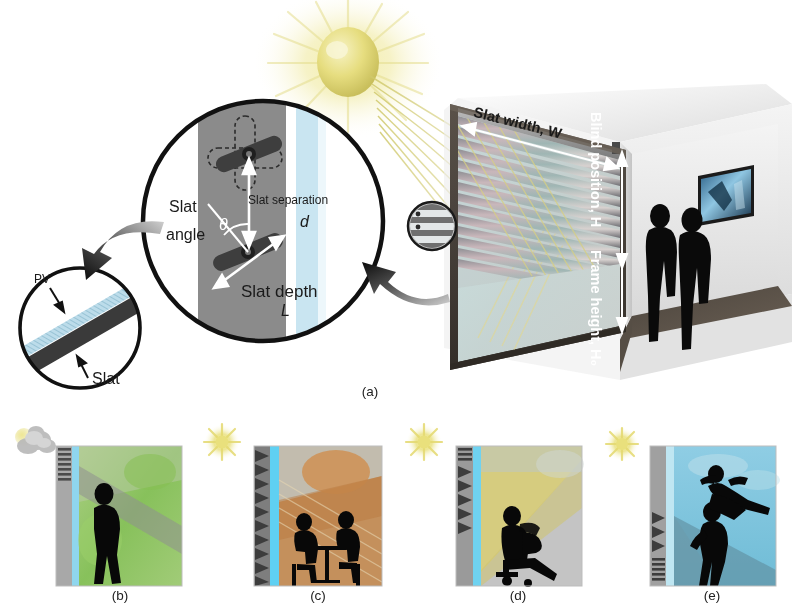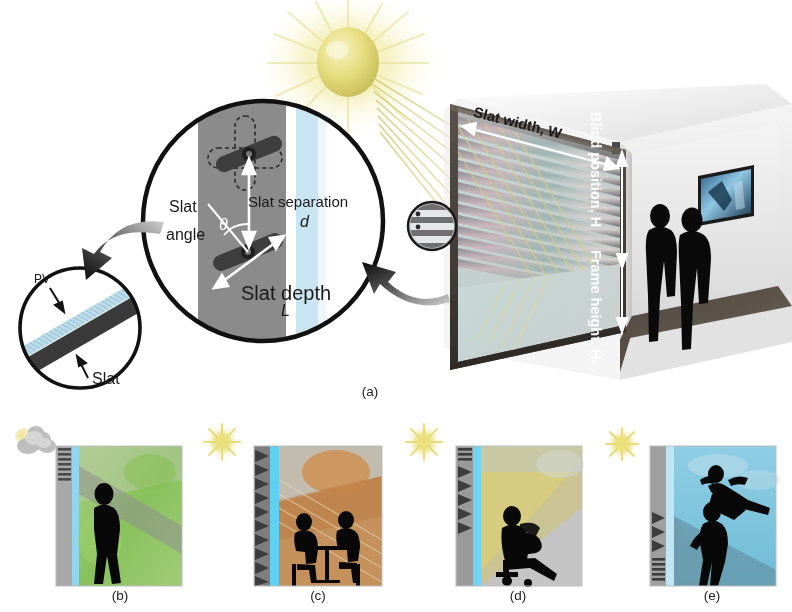--- a/index.html
+++ b/index.html
@@ -291,23 +291,23 @@
           <line x1="110" y1="156" x2="70" y2="108"></line>
           <path d="M110 128 A 30 30 0 0 0 86 139" stroke-width="1.8"></path>
         </g>
       </g>
       <circle cx="125" cy="125" r="120" fill="none" stroke="#111" stroke-width="4.5"></circle>
     </svg>
 
     <div class="lbl" style="left:169px;top:198px;font-size:16px;">Slat</div>
     <div class="lbl" style="left:166px;top:226px;font-size:16px;">angle</div>
     <div class="lbl italic" style="left:219px;top:216px;font-size:16px;color:#fff;">θ</div>
-    <div class="lbl" style="left:248px;top:193px;font-size:15px;text-align:center;">Slat separation</div>
+    <div class="lbl" style="left:248px;top:193px;font-size:12px;text-align:center;">Slat separation</div>
     <div class="lbl italic" style="left:300px;top:213px;font-size:16px;">d</div>
-    <div class="lbl" style="left:241px;top:282px;font-size:20px;">Slat depth</div>
+    <div class="lbl" style="left:241px;top:282px;font-size:17px;">Slat depth</div>
     <div class="lbl italic" style="left:281px;top:302px;font-size:16px;">L</div>
 
     <svg class="abs" style="left:14px;top:262px;" width="132" height="132" viewBox="0 0 132 132">
       <defs>
         <clipPath id="clipPV">
             <circle cx="66" cy="66" r="60"></circle>
           </clipPath>
         <pattern id="pvHatch" width="4" height="4" patternUnits="userSpaceOnUse" patternTransform="rotate(-30)">
           <rect width="4" height="4" fill="#bcdcea"></rect>
           <line x1="0" y1="0" x2="0" y2="4" stroke="#7fb3c8" stroke-width="1.2"></line>

